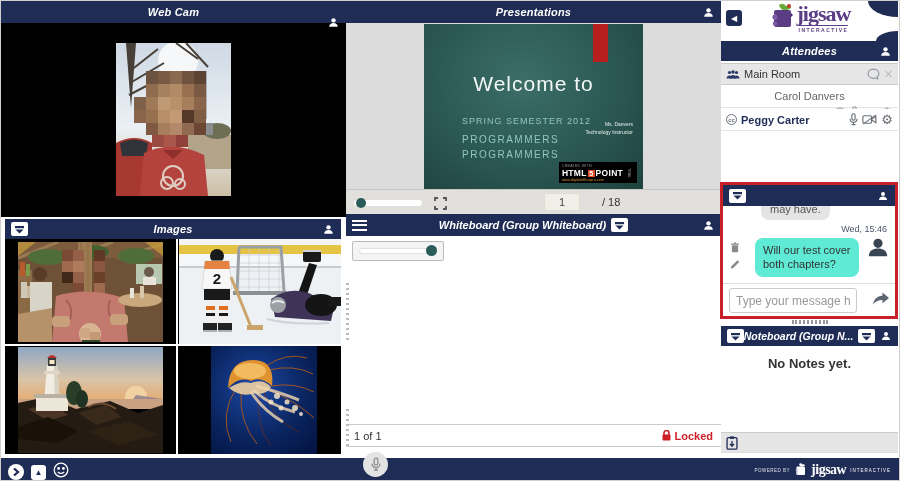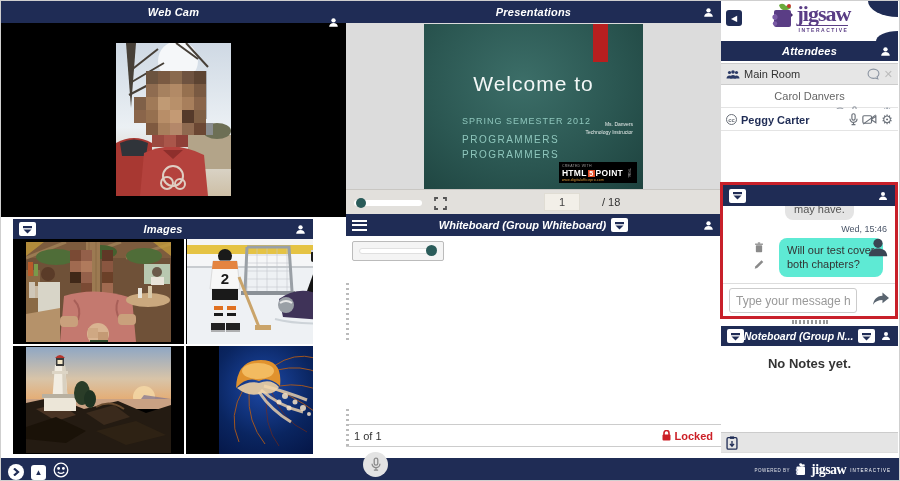--- a/index.html
+++ b/index.html
@@ -13,21 +13,21 @@
   .cbtn { width:17px; height:14px; background:#fff; border-radius:2px; display:flex; align-items:center; justify-content:center; z-index:2; cursor:pointer; }
   .cbtn svg { display:block; }
   .picon svg { display:block; }
   .hamb { width:15px; z-index:2; cursor:pointer; }
   .hamb div { height:2px; background:#fff; margin:2.5px 0; }
   
   #webcam { left:0; top:0; width:345px; height:216px; }
   #webcam .body { background:#000; height:194px; display:flex; align-items:flex-start; justify-content:center; }
   #webcam svg { margin-top:20px; }
   
-  #images { left:12px; top:218px; width:300px; height:237px; }
+  #images { left:4px; top:218px; width:336px; height:237px; }
   .img-grid { display:grid; grid-template-columns:171px 172px; grid-template-rows:105px 108px; gap:2px; background:#fff; }
   .cell { background:#000; display:flex; align-items:center; justify-content:center; overflow:hidden; cursor:pointer; }
   
   #pres { left:345px; top:0; width:375px; height:213px; background:#dcdcdc; }
   #pres .stage { position:relative; height:166px; }
   .slide { position:absolute; left:78px; top:1px; width:219px; height:165px; background:radial-gradient(ellipse at 45% 35%, #3c6e68 0%, #2b5752 55%, #1d423e 100%); color:#fff; }
   .slide .ribbon { position:absolute; right:35px; top:0; width:15px; height:38px; background:#b71f1f; }
   .slide .h1 { position:absolute; top:48px; left:0; right:0; text-align:center; font-size:21px; font-weight:400; letter-spacing:1px; color:#f2f7f6; }
   .slide .s1 { position:absolute; top:92px; left:38px; font-size:9px; letter-spacing:1px; color:#8fc7bd; }
   .slide .s2 { position:absolute; top:108px; left:38px; font-size:10px; letter-spacing:1.5px; color:#8fc7bd; line-height:1.5; }
@@ -66,21 +66,21 @@
   .att-hdr .phdr { height:20px; }
   .arow { position:absolute; left:0; right:0; height:22px; display:flex; align-items:center; padding:0 5px; gap:4px; font-size:11px; background:#fff; border-bottom:1px solid #e4e4e4; cursor:pointer; }
   .arow .nm { color:#666; }
   .arow .ric { margin-left:auto; display:flex; align-items:center; gap:4px; }
   .gear { font-size:13px; color:#8a93a0; line-height:1; cursor:pointer; }
   .xic { font-size:11px; color:#bcbcbc; cursor:pointer; }
   .ccb { width:11px; height:11px; border:1px solid #6a7079; border-radius:50%; color:#6a7079; font-size:6px; font-weight:bold; display:flex; align-items:center; justify-content:center; }
   
   #chat { position:absolute; left:-1px; right:0; top:181px; height:137px; border:3px solid #c8202a; background:#fff; }
   #chat .phdr { height:21px; }
-  .chatbody { position:relative; height:77px; overflow:hidden;margin-left:24px; }
+  .chatbody { position:relative; height:77px; overflow:hidden; }
   .bub-gray { position:absolute; left:38px; top:-8px; background:#e4e4e4; color:#555; border-radius:8px; padding:5px 9px; font-size:11px; }
   .tstamp { position:absolute; right:8px; top:18px; font-size:9px; color:#4a5568; }
   .railic { position:absolute; left:7px; top:36px; display:flex; flex-direction:column; gap:6px; }
   .bub-blue { position:absolute; left:32px; top:32px; width:104px; background:#5eead4; color:#333; border-radius:8px; padding:5px 8px; font-size:11px; line-height:1.3; }
   .avatar { position:absolute; right:6px; top:30px; }
   .chatinput { position:absolute; left:0; right:0; bottom:0; height:33px; border-top:1px solid #ddd; }
   .cibox { position:absolute; left:6px; top:4px; width:128px; height:25px; border:1px solid #ccc; border-radius:3px; font-size:12px; color:#555; padding:0 6px; font-family:"Liberation Sans",sans-serif; }
   .cibox::placeholder { color:#999; }
   .sendbtn { position:absolute; right:6px; top:8px; cursor:pointer; }
   .dots-handle { position:absolute; left:0; right:0; top:319px; display:flex; justify-content:center; }

